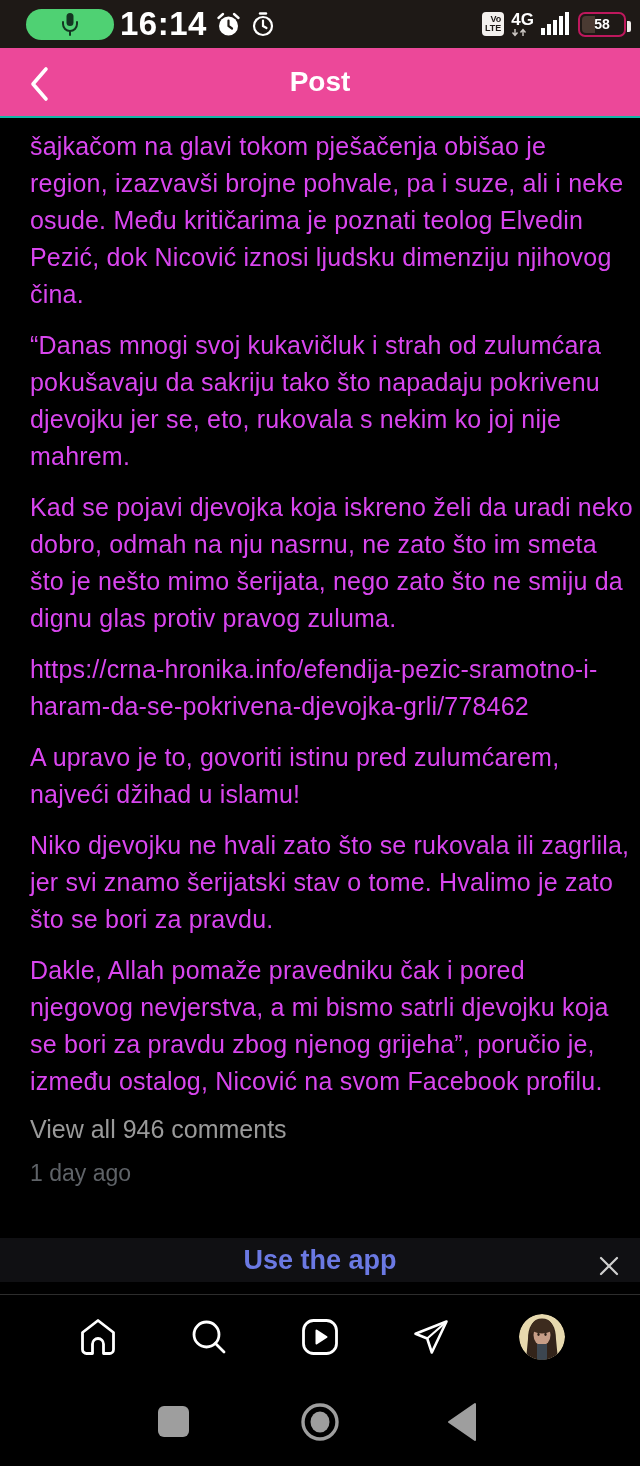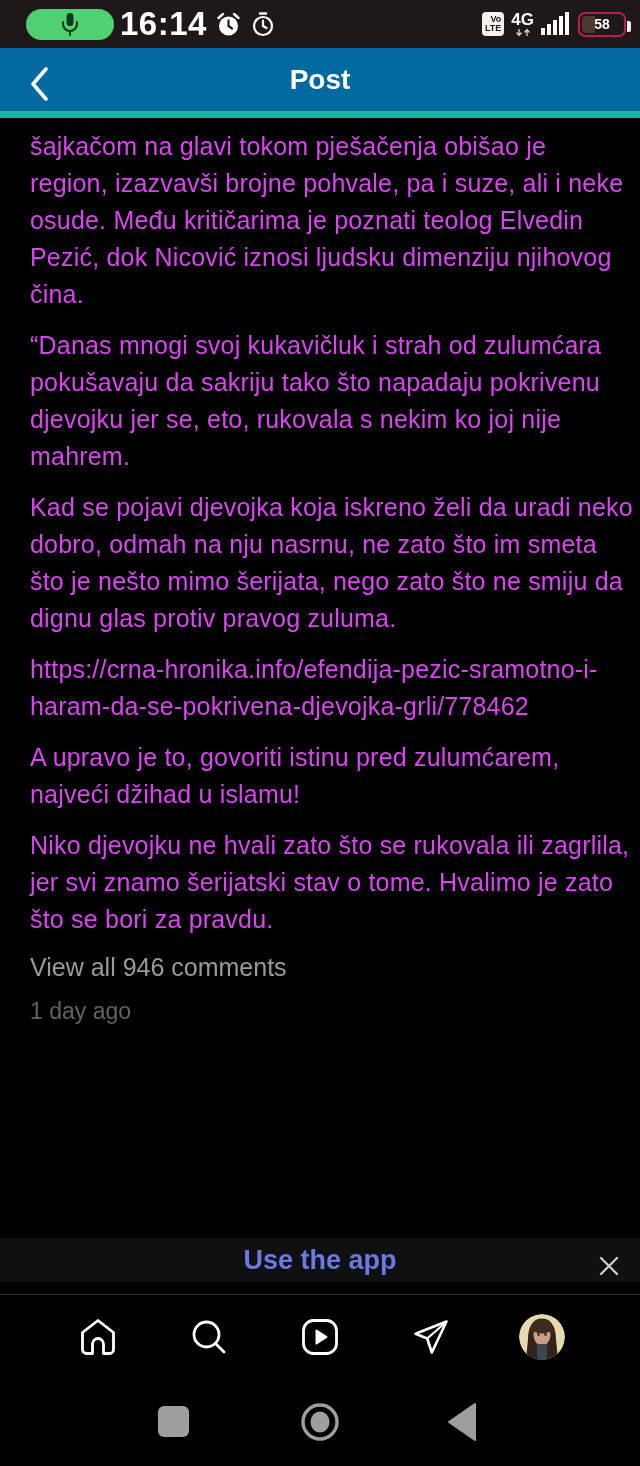--- a/index.html
+++ b/index.html
@@ -8,29 +8,29 @@
   .screen{ position:relative; width:640px; height:1466px; background:#000; overflow:hidden; margin:0 auto; }
 
   
   .status-bar{ height:48px; background:#1e1916; display:flex; align-items:center; padding:0 14px 0 26px; }
   .mic-pill{ width:88px; height:31px; border-radius:16px; background:#4fd173; display:flex; align-items:center; justify-content:center; }
   .sb-time{ color:#fff; font-size:33px; font-weight:700; margin-left:6px; letter-spacing:.5px; }
   .sb-ic{ margin-left:8px; display:flex; align-items:center; }
   .sb-right{ margin-left:auto; display:flex; align-items:center; gap:7px; }
   .volte{ background:#f4f1ee; color:#1e1916; border-radius:4px; font-size:9px; line-height:9px; font-weight:700; padding:3px 3px; text-align:right; }
   .volte span{ display:block; }
-  .net4g{ display:flex; flex-direction:column; align-items:center; color:#fff; }
+  .net4g{ display:flex; flex-direction:column; color:#fff; }
   .net4g .g{ font-size:17px; font-weight:700; line-height:16px; }
   .battery{ position:relative; width:48px; height:25px; border:2px solid #be185d; border-radius:7px; display:flex; align-items:center; justify-content:center; }
   .battery .lvl{ position:absolute; left:2px; top:2px; bottom:2px; width:30%; background:#4a3a32; border-radius:4px 0 0 4px; }
   .battery .num{ position:relative; color:#fff; font-size:14px; font-weight:700; }
   .battery .cap{ position:absolute; right:-7px; top:7px; width:4px; height:11px; background:#efecea; border-radius:0 2px 2px 0; }
 
   
-  .app-header{ position:relative; height:70px; background:#0369a1; border-bottom:7px solid #14b8a6; display:flex; align-items:center; justify-content:center; }
+  .app-header{ position:relative; height:70px; background:#ec4899; border-bottom:2px solid #14b8a6; display:flex; align-items:center; justify-content:center; }
   .back-btn{ position:absolute; left:28px; top:17px; width:26px; height:38px; display:flex; align-items:center; }
   .hdr-title{ color:#fff; font-size:28px; font-weight:700; }
 
   
   .post-body{ padding:10px 30px 0 30px; }
   .para{ color:#d946ef; font-size:25px; line-height:37px; white-space:pre; margin-bottom:14px; letter-spacing:.2px; }
   .comments-link{ color:#9a9a9a; font-size:25px; line-height:30px; margin-top:0; }
   .timestamp{ color:#5f6368; font-size:23px; margin-top:16px; }
 
   
@@ -128,20 +128,24 @@
 dobro, odmah na nju nasrnu, ne zato što im smeta
 što je nešto mimo šerijata, nego zato što ne smiju da
 dignu glas protiv pravog zuluma.</div>
     <div class="para">https://crna-hronika.info/efendija-pezic-sramotno-i-
 haram-da-se-pokrivena-djevojka-grli/778462</div>
     <div class="para">A upravo je to, govoriti istinu pred zulumćarem,
 najveći džihad u islamu!</div>
     <div class="para">Niko djevojku ne hvali zato što se rukovala ili zagrlila,
 jer svi znamo šerijatski stav o tome. Hvalimo je zato
 što se bori za pravdu.</div>
+    <div class="para">Dakle, Allah pomaže pravedniku čak i pored
+njegovog nevjerstva, a mi bismo satrli djevojku koja
+se bori za pravdu zbog njenog grijeha”, poručio je,
+između ostalog, Nicović na svom Facebook profilu.</div>
     <div class="comments-link">View all 946 comments</div>
     <div class="timestamp">1 day ago</div>
   </div>
 
   <div class="app-banner">
     <span class="cta">Use the app</span>
     <div class="banner-close">
       <svg width="24" height="24" viewBox="0 0 24 24">
         <path d="M4 4 L20 20 M20 4 L4 20" stroke="#cfcfcf" stroke-width="2.2" stroke-linecap="round"></path>
       </svg>

